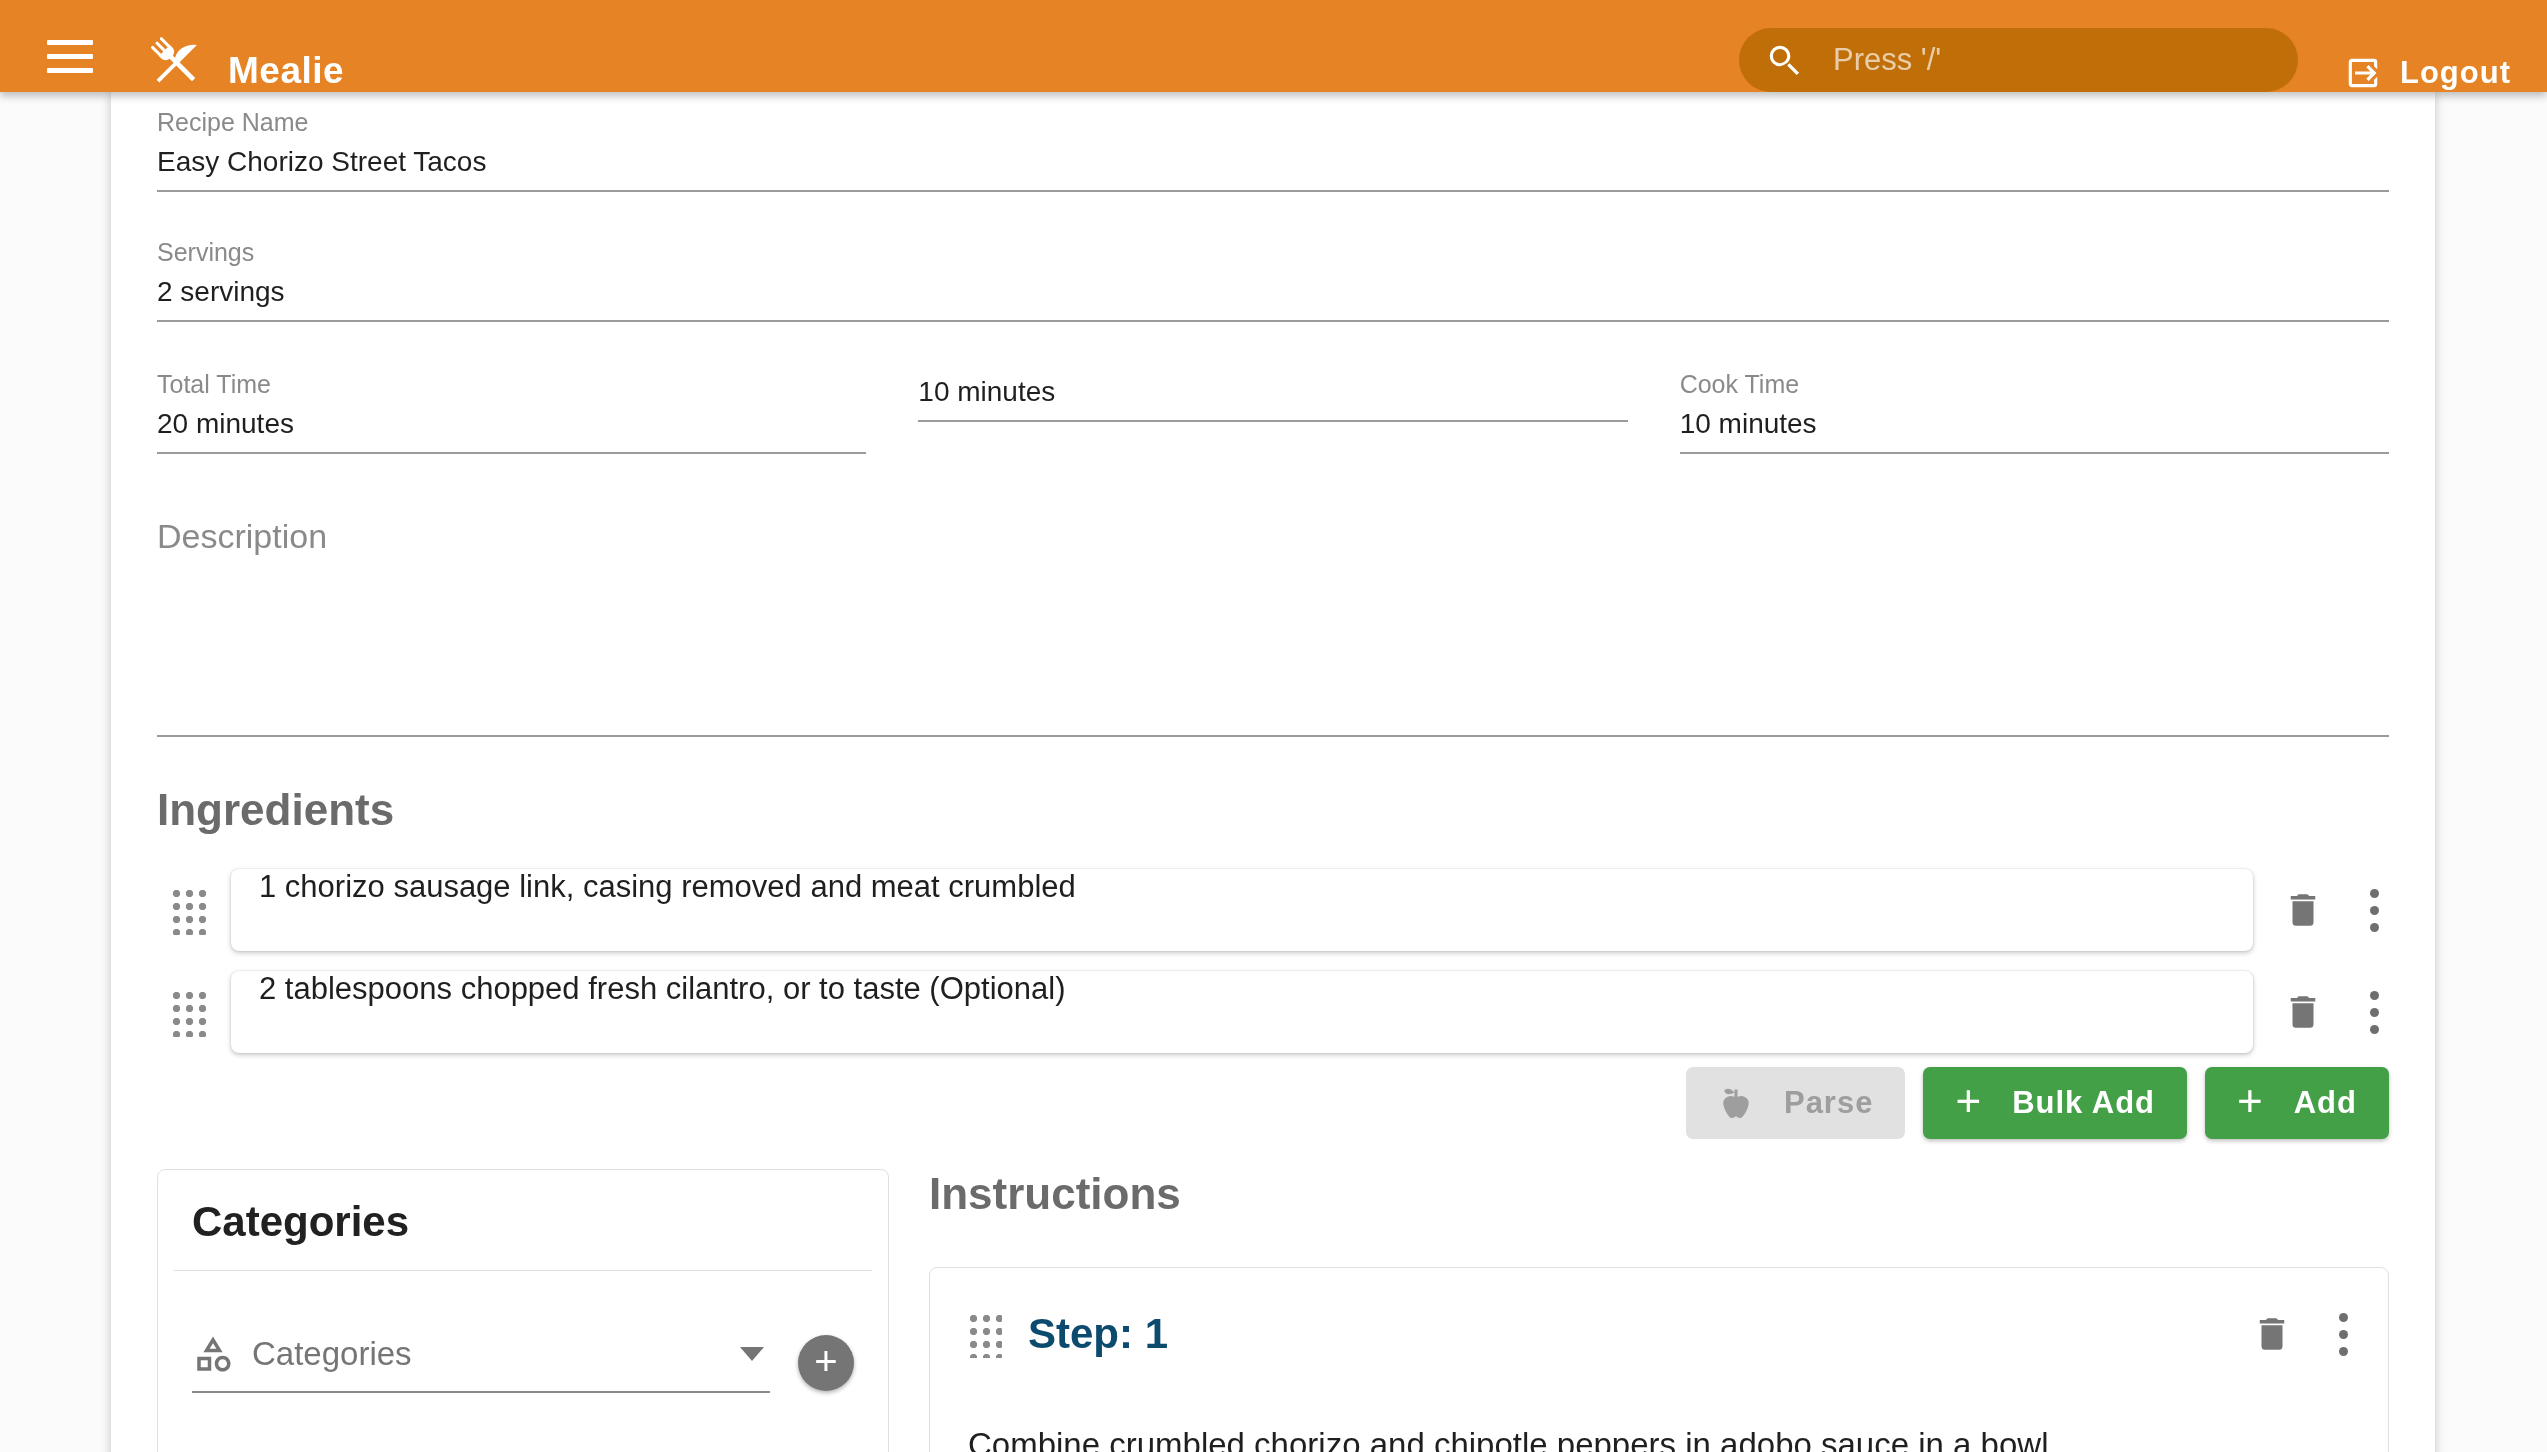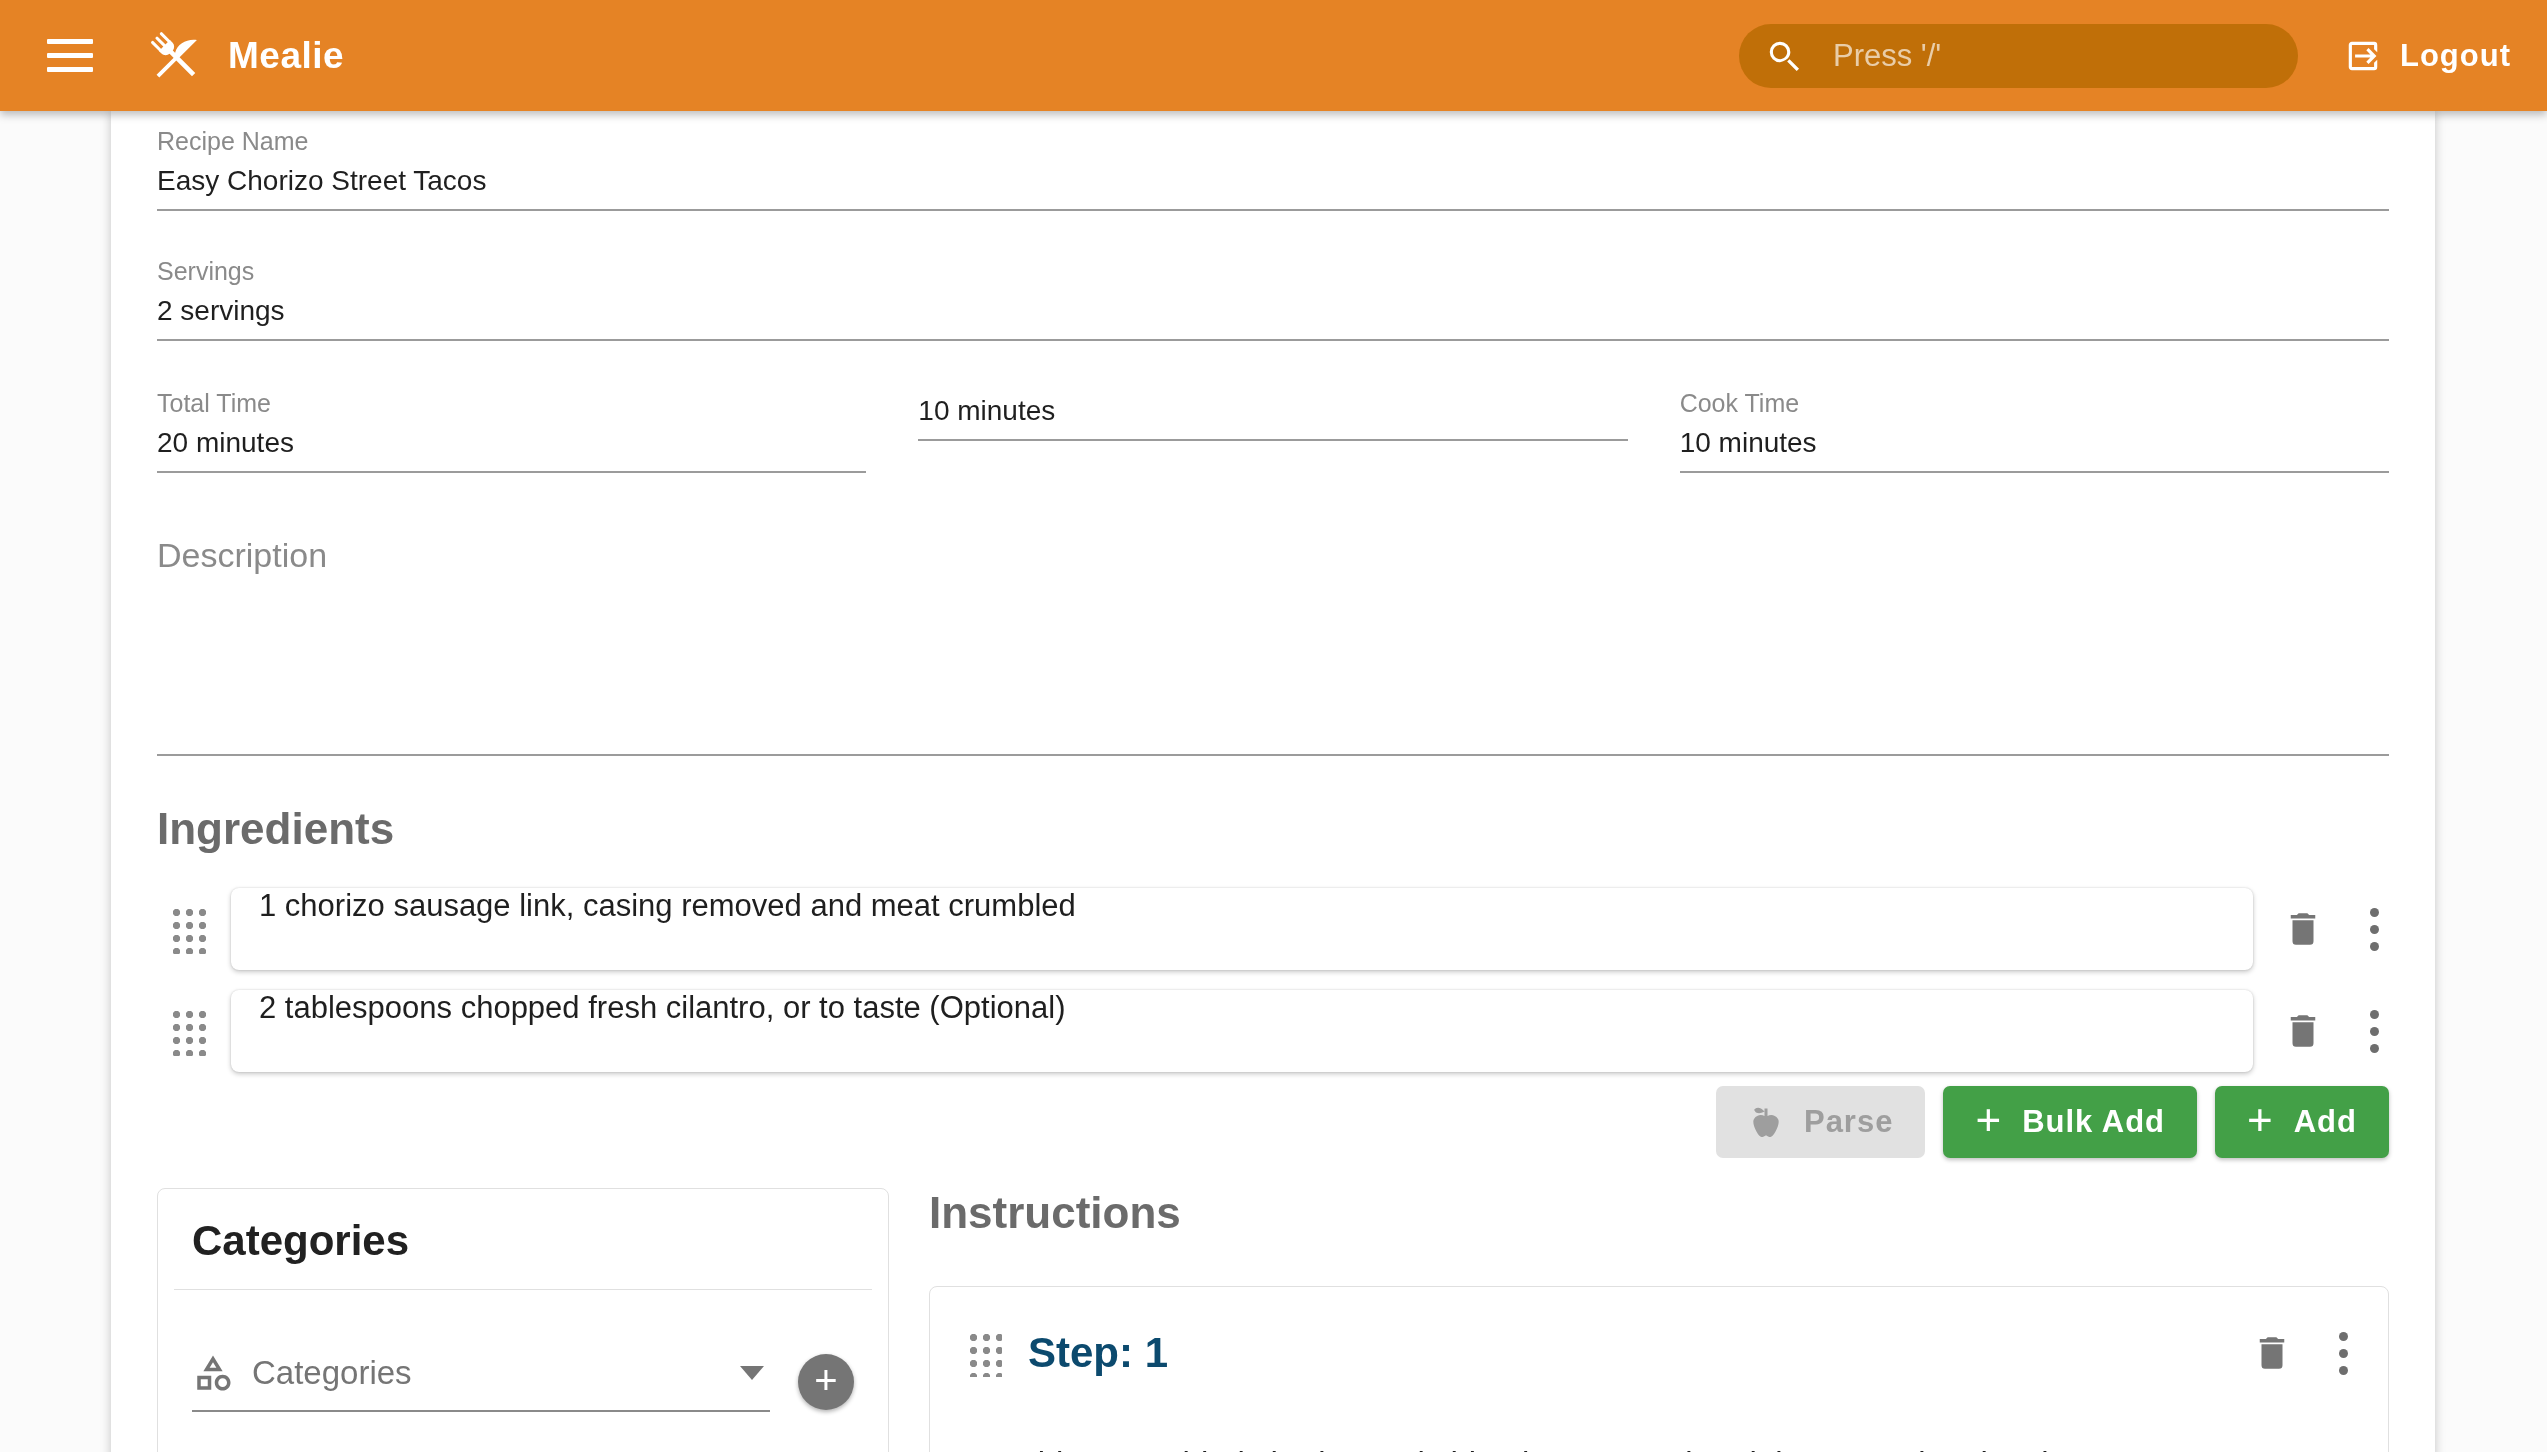--- a/index.html
+++ b/index.html
@@ -1,21 +1,21 @@
 <!DOCTYPE html>
 <html><head>
 <meta charset="utf-8">
 <style>
   * { margin:0; padding:0; box-sizing:border-box; }
   html,body { width:2547px; height:1453px; overflow:hidden; }
   body { font-family:"Liberation Sans", sans-serif; background:#fbfbfb; color:rgba(0,0,0,.87); }
 
   
   .appbar {
-    height:111px; background:#E58325; display:flex; align-items:center;
+    height:92px; background:#E58325; display:flex; align-items:flex-end;
     padding:0 36px 0 34px; position:relative; z-index:5;
     box-shadow:0 4px 8px rgba(0,0,0,.25);
   }
   .hamburger { width:72px; height:72px; border:none; background:transparent; cursor:pointer;
     display:flex; flex-direction:column; justify-content:center; gap:9px; align-items:center; }
   .hamburger span { display:block; width:46px; height:5px; background:#fff; border-radius:1px; }
   .logo { width:62px; height:62px; margin-left:38px; }
   .app-title { color:#fff; font-size:37px; font-weight:bold; margin-left:22px; letter-spacing:0.5px; }
   .spacer { flex:1; }
   .searchbar {
@@ -81,20 +81,21 @@
   .trash-btn svg { width:42px; height:42px; fill:#757575; }
   .kebab-btn { margin-left:32px; width:30px; height:52px; flex-direction:column; gap:8px; }
   .kebab-btn i { width:9px; height:9px; border-radius:50%; background:#6e6e6e; }
 
   
   .btn-row { display:flex; justify-content:flex-end; gap:18px; margin-top:14px; }
   .btn {
     height:72px; border:none; border-radius:7px; display:flex; align-items:center;
     padding:0 32px; font-size:31px; font-weight:bold; letter-spacing:1px; cursor:pointer;
     font-family:"Liberation Sans",sans-serif;
+    gap:10px;
   }
   .btn .plus { font-size:44px; font-weight:400; margin-right:20px; line-height:1; position:relative; top:-2px; }
   .btn-disabled { background:#e1e1e1; color:#9e9e9e; cursor:default; }
   .btn-disabled svg { width:36px; height:36px; fill:#9e9e9e; margin-right:20px; }
   .btn-green { background:#43A047; color:#fff; box-shadow:0 2px 4px rgba(0,0,0,.25); }
 
   
   .cols { display:flex; gap:40px; margin-top:30px; align-items:flex-start; }
   .col-left { width:732px; flex:none; }
   .col-right { flex:1; }

